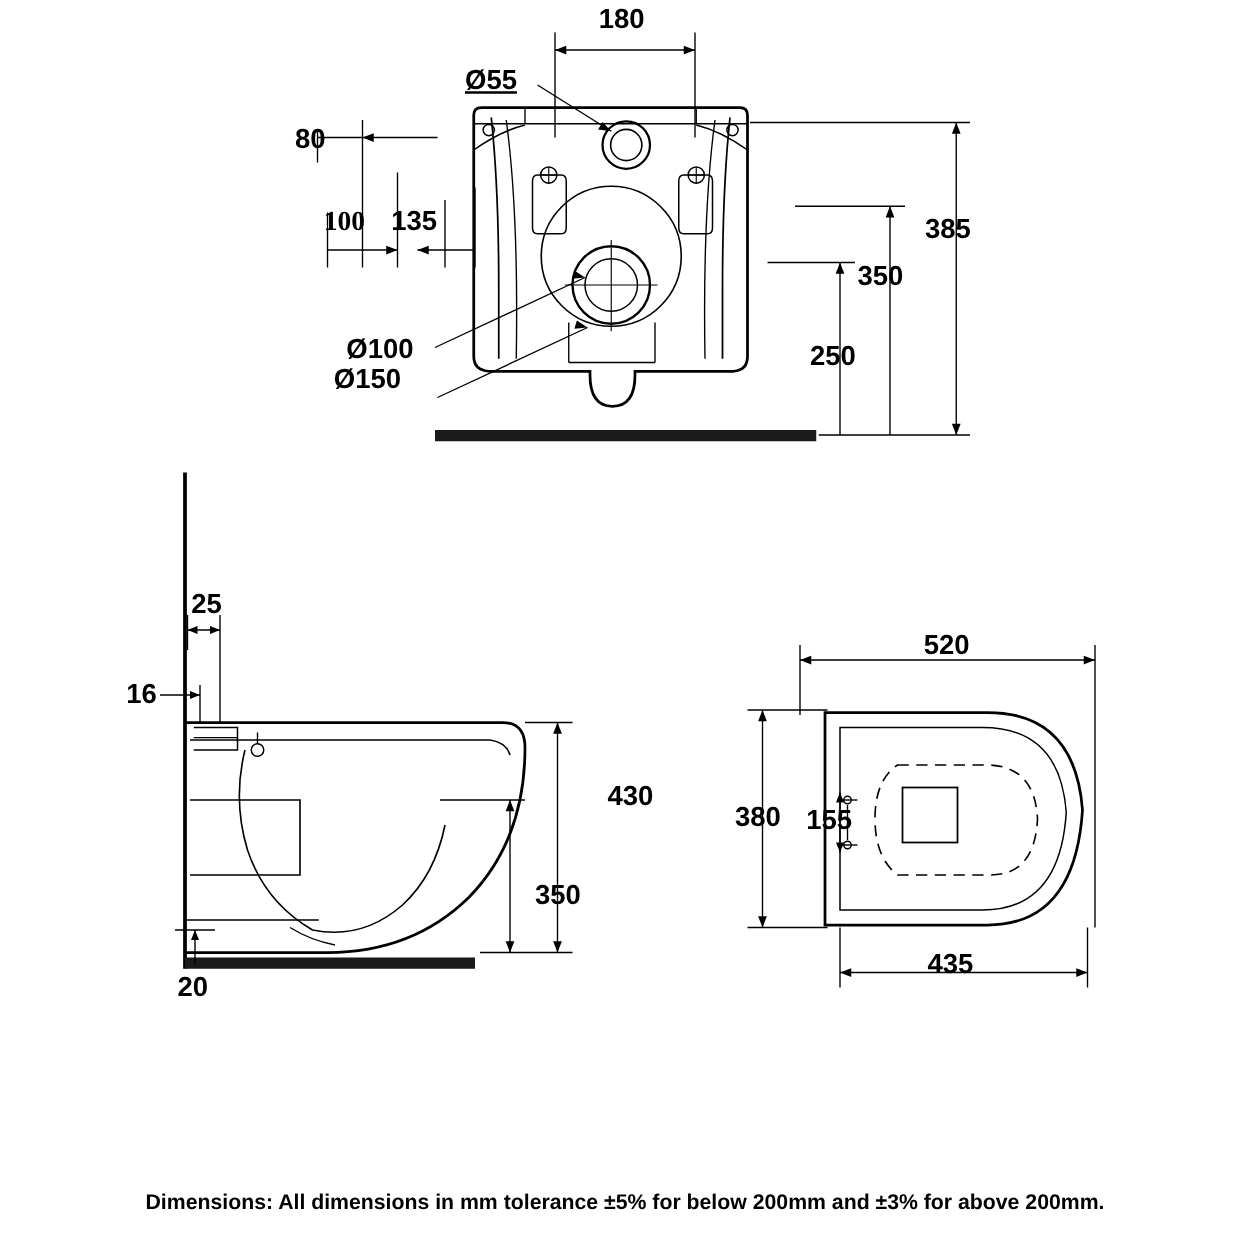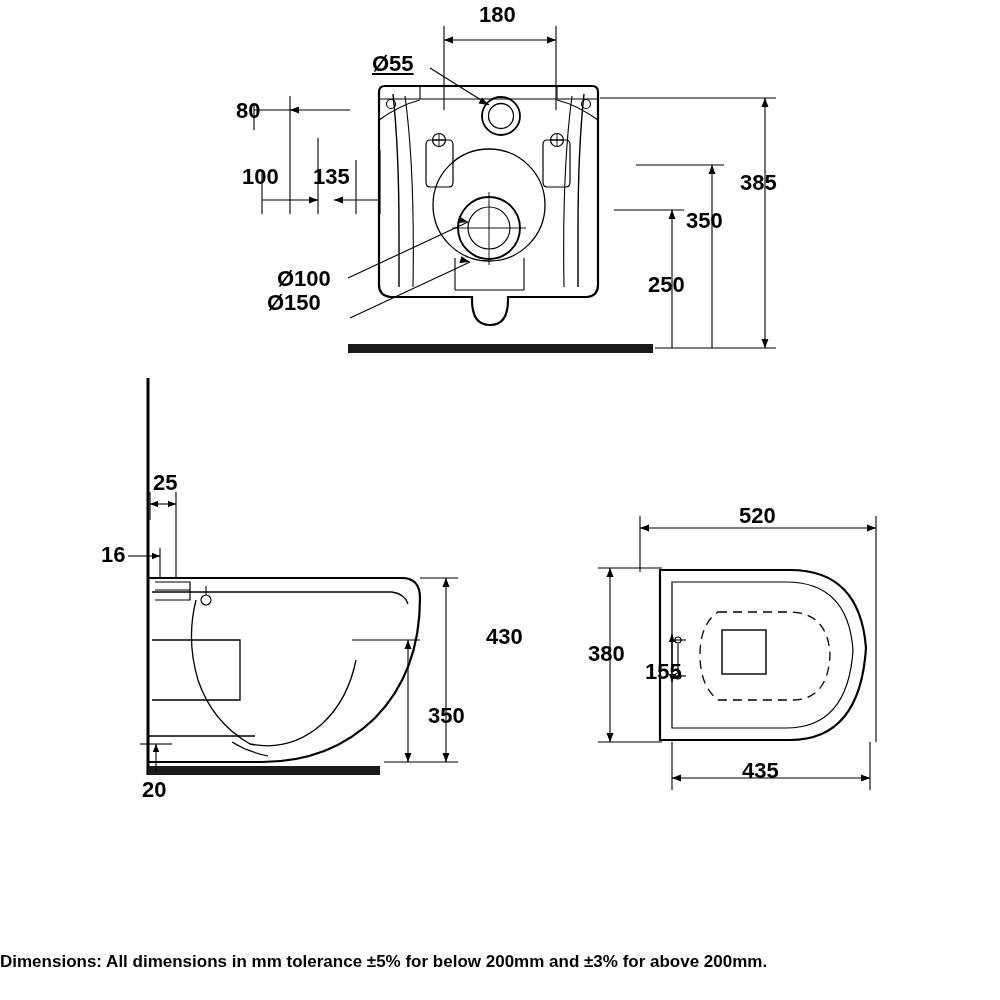--- a/index.html
+++ b/index.html
@@ -34,20 +34,21 @@
     font-size: 22px;
     color: #000;
     white-space: nowrap;
     line-height: 1;
   }
   .footnote {
     position: absolute;
     left: 0;
     top: 952px;
     width: 1000px;
+    text-align: center;
     font-family: "Liberation Sans", sans-serif;
     font-weight: bold;
     font-size: 17px;
     color: #000;
   }
 </style>
 </head>
 <body>
 
 <div id="sheet">
@@ -254,34 +255,34 @@
         <line x1="672" y1="742" x2="672" y2="790"></line>
         <line x1="870" y1="742" x2="870" y2="790"></line>
       </g>
 
     </g>
   </svg>
 
   <div class="dim-label" style="left:479px; top:4px;">180</div>
   <div class="dim-label" style="left:372px; top:53px;text-decoration:underline;">Ø55</div>
   <div class="dim-label" style="left:236px; top:100px;">80</div>
-  <div class="dim-label" style="left:242px; top:166px;">100</div>
+  <div class="dim-label" style="left:259px; top:166px;font-family:Liberation Serif, serif;">100</div>
   <div class="dim-label" style="left:313px; top:166px;text-align:right;">135</div>
   <div class="dim-label" style="left:277px; top:268px;">Ø100</div>
   <div class="dim-label" style="left:267px; top:292px;">Ø150</div>
   <div class="dim-label" style="left:740px; top:172px;">385</div>
   <div class="dim-label" style="left:686px; top:210px;">350</div>
   <div class="dim-label" style="left:648px; top:274px;text-align:right;">250</div>
 
   <div class="dim-label" style="left:153px; top:472px;">25</div>
   <div class="dim-label" style="left:101px; top:544px;">16</div>
   <div class="dim-label" style="left:486px; top:626px;">430</div>
   <div class="dim-label" style="left:428px; top:705px;">350</div>
   <div class="dim-label" style="left:142px; top:779px;">20</div>
 
   <div class="dim-label" style="left:739px; top:505px;">520</div>
   <div class="dim-label" style="left:588px; top:643px;">380</div>
-  <div class="dim-label" style="left:645px; top:645px;margin-top:16px;">155</div>
+  <div class="dim-label" style="left:645px; top:645px;">155</div>
   <div class="dim-label" style="left:742px; top:760px;text-align:right;">435</div>
 
   <div class="footnote">Dimensions: All dimensions in mm tolerance ±5% for below 200mm and ±3% for above 200mm.</div>
 
 </div>
 
 </body></html>

